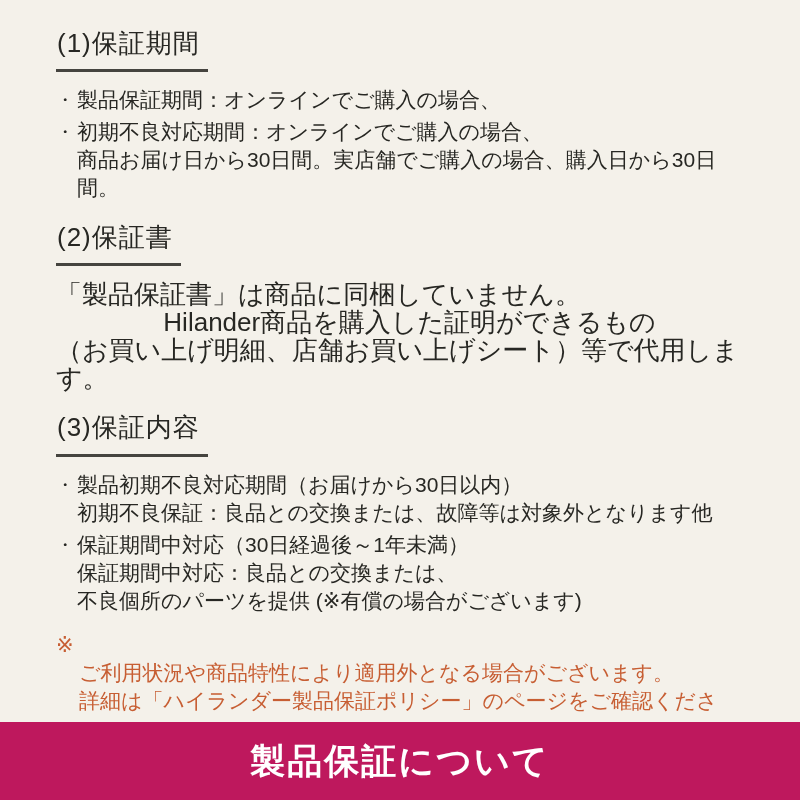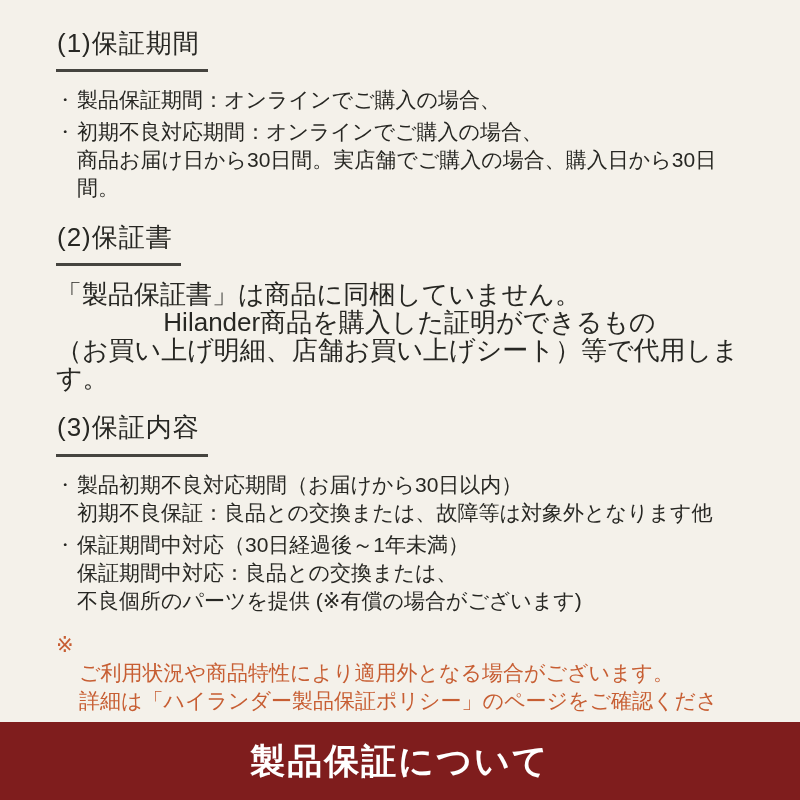--- a/index.html
+++ b/index.html
@@ -144,15 +144,15 @@
     <span class="marker">※</span>
     <span class="lines">
       <br>
       <span class="line">ご利用状況や商品特性により適用外となる場合がございます。</span><br>
       <span class="line">詳細は「ハイランダー製品保証ポリシー」のページをご確認ください。</span>
     </span>
   </div>
 
 </div>
 
-<div class="footer-bar" style="background: #7f1d1d; text-align: center;">
+<div class="footer-bar" style="background: #be185d; text-align: center;">
   <span class="footer-title" style="color: rgb(255, 255, 255);">製品保証について</span>
 </div>
 
 </body></html>

